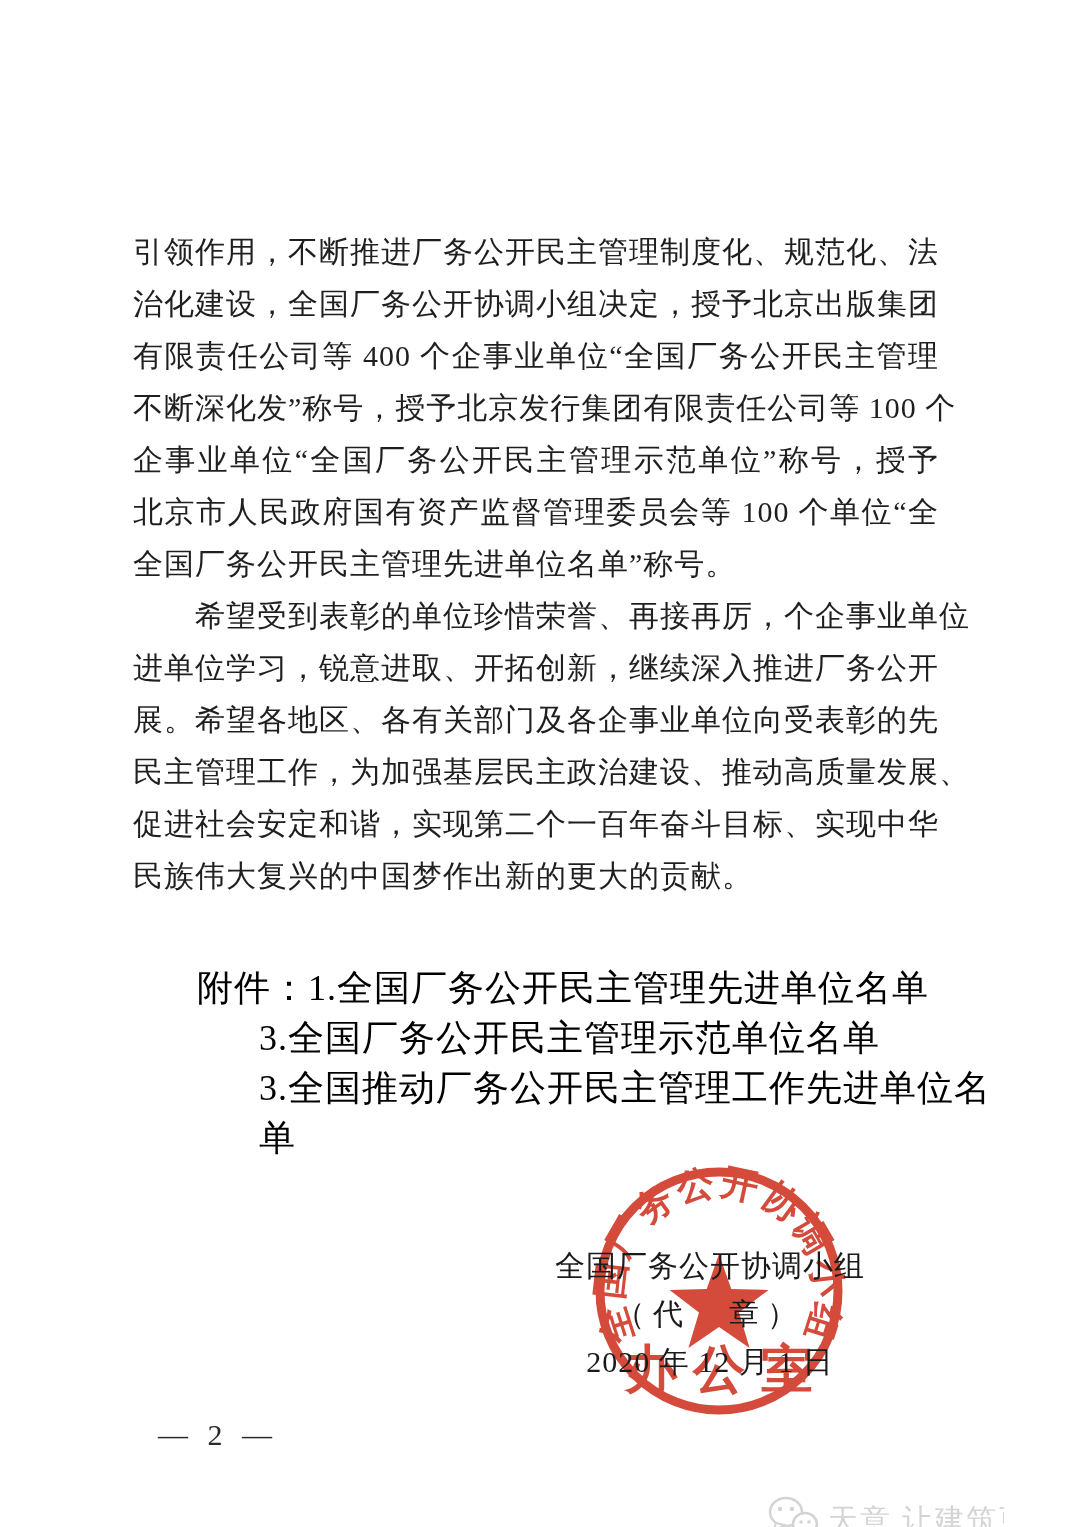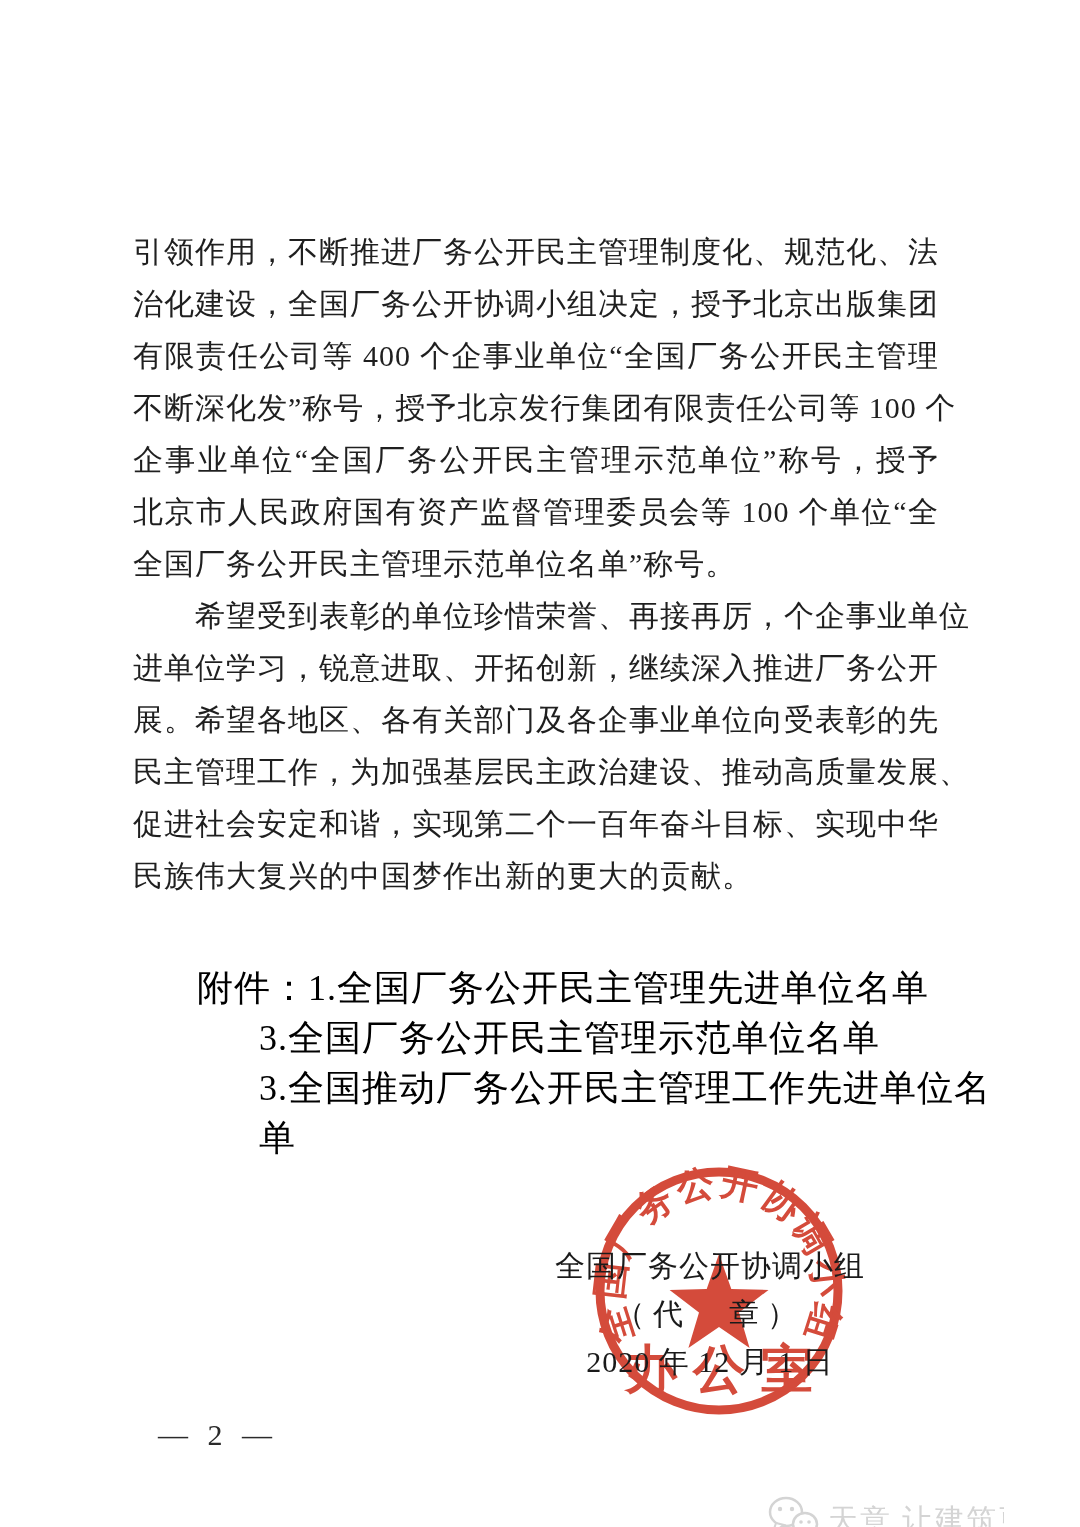--- a/index.html
+++ b/index.html
@@ -112,21 +112,21 @@
 
 <div class="page">
 
   <div class="body-block">
     <div class="line">引领作用，不断推进厂务公开民主管理制度化、规范化、法</div>
     <div class="line">治化建设，全国厂务公开协调小组决定，授予北京出版集团</div>
     <div class="line">有限责任公司等 400 个企事业单位“全国厂务公开民主管理</div>
     <div class="line">不断深化发”称号，授予北京发行集团有限责任公司等 100 个</div>
     <div class="line">企事业单位“全国厂务公开民主管理示范单位”称号，授予</div>
     <div class="line">北京市人民政府国有资产监督管理委员会等 100 个单位“全</div>
-    <div class="line endline">全国厂务公开民主管理示范单位名单”称号。</div>
+    <div class="line endline">全国厂务公开民主管理先进单位名单”称号。</div>
     <div class="line indent">希望受到表彰的单位珍惜荣誉、再接再厉，个企事业单位</div>
     <div class="line">进单位学习，锐意进取、开拓创新，继续深入推进厂务公开</div>
     <div class="line">展。希望各地区、各有关部门及各企事业单位向受表彰的先</div>
     <div class="line">民主管理工作，为加强基层民主政治建设、推动高质量发展、</div>
     <div class="line">促进社会安定和谐，实现第二个一百年奋斗目标、实现中华</div>
     <div class="line endline">民族伟大复兴的中国梦作出新的更大的贡献。</div>
   </div>
 
   <div class="attachments">
     <div><span>附件：</span><span>1.全国厂务公开民主管理先进单位名单</span></div>

